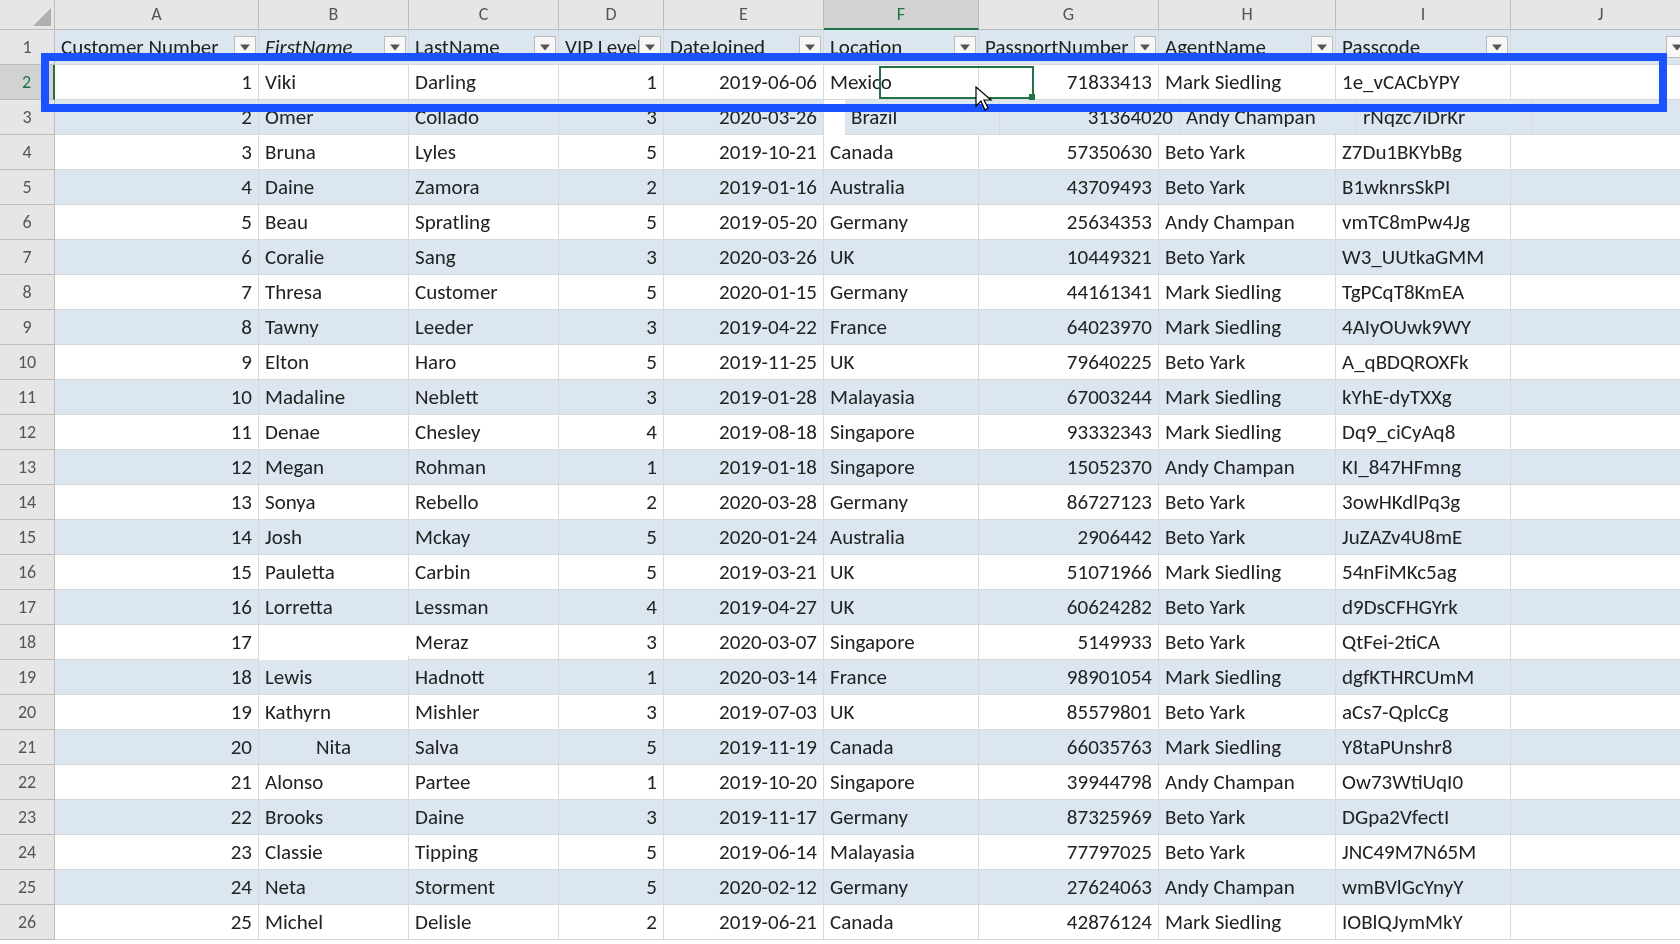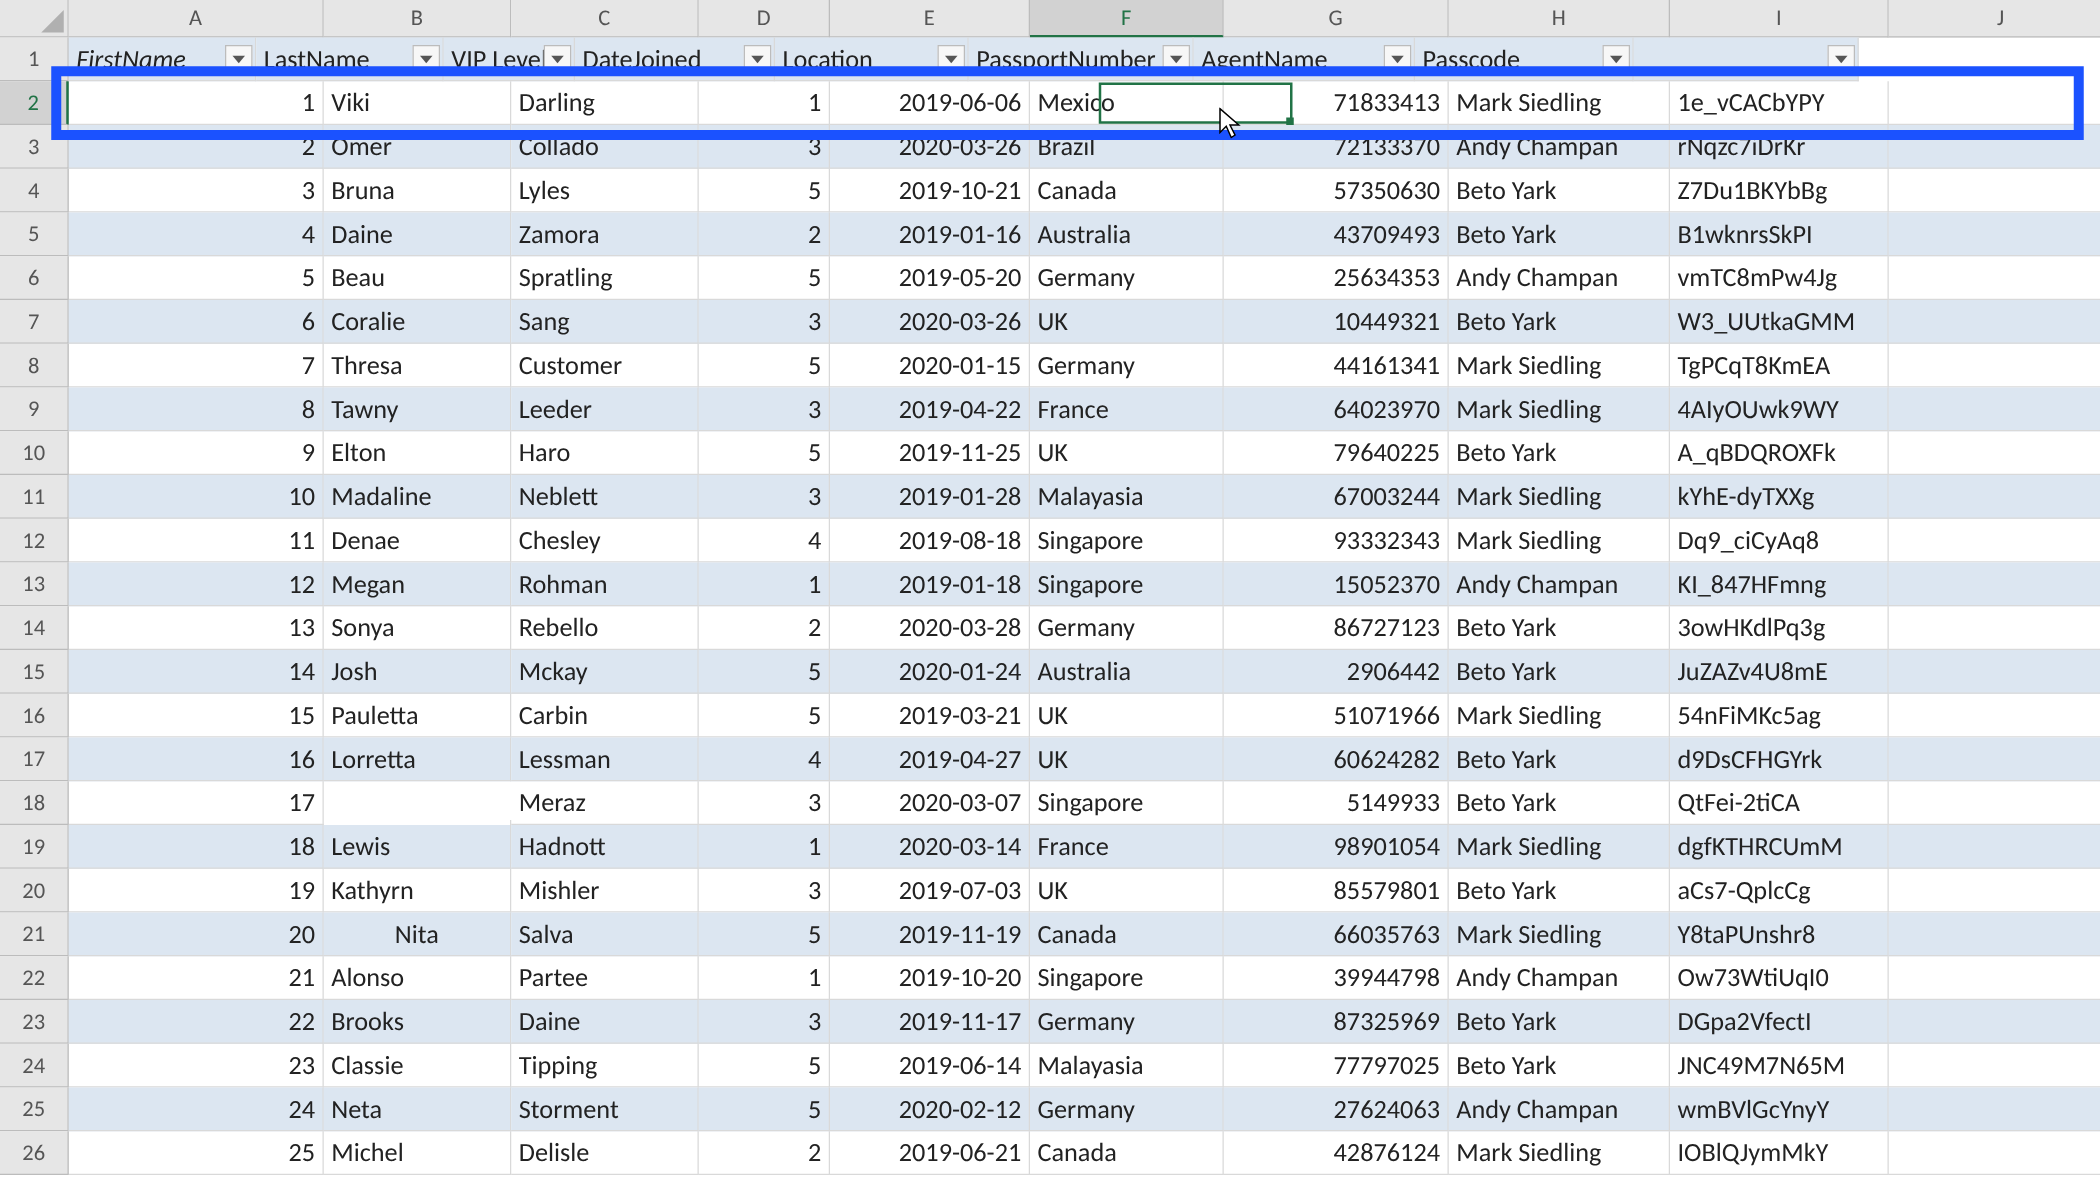--- a/index.html
+++ b/index.html
@@ -198,20 +198,21 @@
       <div class="row-head">21</div>
       <div class="row-head">22</div>
       <div class="row-head">23</div>
       <div class="row-head">24</div>
       <div class="row-head">25</div>
       <div class="row-head">26</div>
     </div>
 
   <div class="body" id="body">
       <div class="row banded">
+        <div class="cell left" style="width: 204px;"><span>Customer Number</span><div class="filter-btn"></div></div>
         <div class="cell left" style="width: 150px; font-style: italic;"><span>FirstName</span><div class="filter-btn"></div></div>
         <div class="cell left" style="width: 150px;"><span>LastName</span><div class="filter-btn"></div></div>
         <div class="cell left" style="width: 105px;"><span>VIP Level</span><div class="filter-btn"></div></div>
         <div class="cell left" style="width: 160px;"><span>DateJoined</span><div class="filter-btn"></div></div>
         <div class="cell left" style="width: 155px;"><span>Location</span><div class="filter-btn"></div></div>
         <div class="cell left" style="width: 180px;"><span>PassportNumber</span><div class="filter-btn"></div></div>
         <div class="cell left" style="width: 177px;"><span>AgentName</span><div class="filter-btn"></div></div>
         <div class="cell left" style="width: 175px;"><span>Passcode</span><div class="filter-btn"></div></div>
         <div class="cell left" style="width: 180px;"><span></span><div class="filter-btn"></div></div>
       </div>
@@ -226,22 +227,22 @@
         <div class="cell left" style="width: 177px;">Mark Siedling</div>
         <div class="cell left" style="width: 175px;">1e_vCACbYPY</div>
         <div class="cell left" style="width: 180px;"></div>
       </div>
       <div class="row banded">
         <div class="cell right" style="width: 204px;">2</div>
         <div class="cell left" style="width: 150px;">Omer</div>
         <div class="cell left" style="width: 150px;">Collado</div>
         <div class="cell right" style="width: 105px;">3</div>
         <div class="cell right" style="width: 160px;">2020-03-26</div>
-        <div class="cell left" style="width: 155px;">Brazil</div>
-        <div class="cell right" style="width: 180px;">72133370</div>
+        <div class="cell left" style="width: 155px; margin-left: 21px;">Brazil</div>
+        <div class="cell right" style="width: 180px;">31364020</div>
         <div class="cell left" style="width: 177px;">Andy Champan</div>
         <div class="cell left" style="width: 175px;">rNqzc7iDrKr</div>
         <div class="cell left" style="width: 180px;"></div>
       </div>
       <div class="row">
         <div class="cell right" style="width: 204px;">3</div>
         <div class="cell left" style="width: 150px;">Bruna</div>
         <div class="cell left" style="width: 150px;">Lyles</div>
         <div class="cell right" style="width: 105px;">5</div>
         <div class="cell right" style="width: 160px;">2019-10-21</div>

